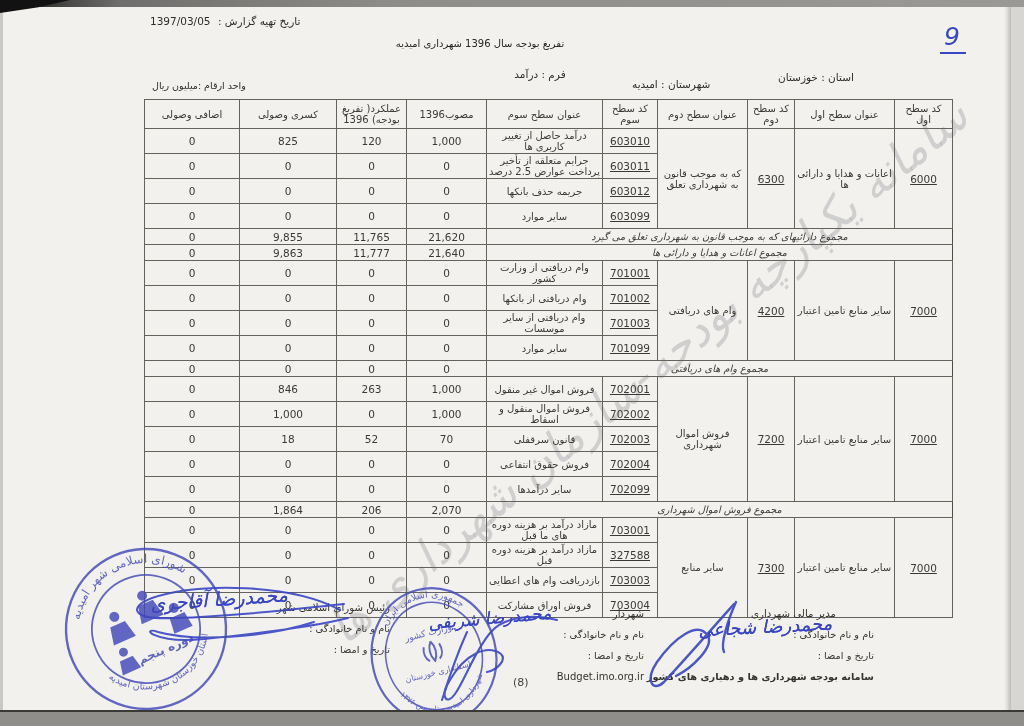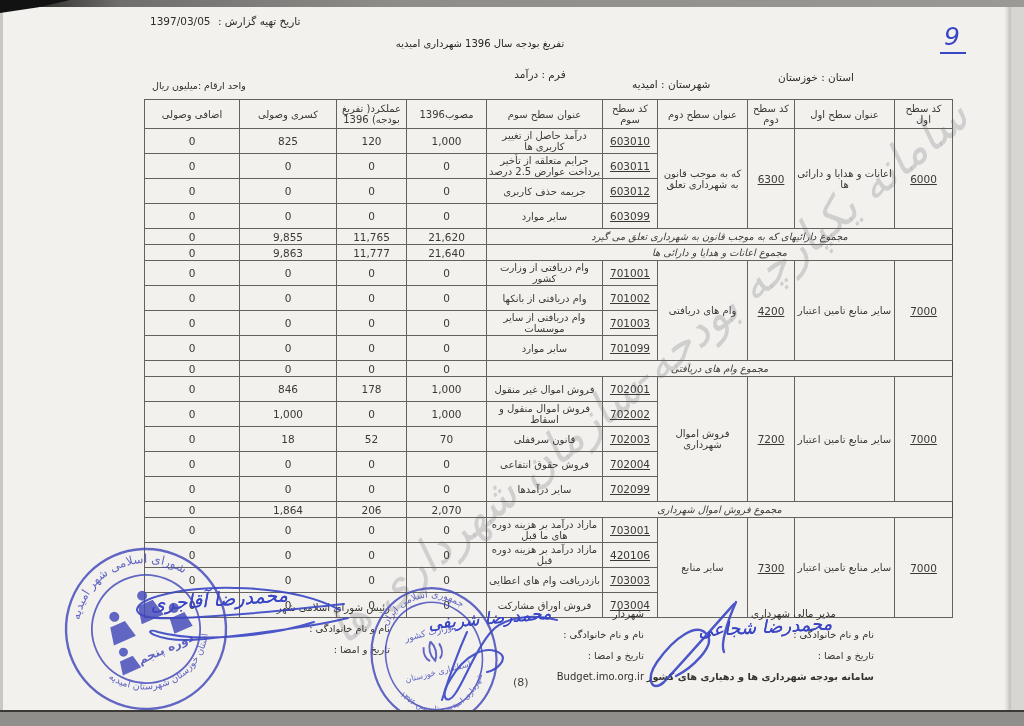--- a/index.html
+++ b/index.html
@@ -138,21 +138,21 @@
       <tr>
         <td class="code">603011</td>
         <td class="ttl">جرایم متعلقه از تأخیر پرداخت عوارض 2.5 درصد</td>
         <td class="num">0</td>
         <td class="num">0</td>
         <td class="num">0</td>
         <td class="num">0</td>
       </tr>
       <tr>
         <td class="code">603012</td>
-        <td class="ttl">جریمه حذف کاربری</td>
+        <td class="ttl">جریمه حذف بانکها</td>
         <td class="num">0</td>
         <td class="num">0</td>
         <td class="num">0</td>
         <td class="num">0</td>
       </tr>
       <tr>
         <td class="code">603099</td>
         <td class="ttl">سایر موارد</td>
         <td class="num">0</td>
         <td class="num">0</td>
@@ -217,21 +217,21 @@
         <td class="num">0</td>
       </tr>
       <tr>
         <td class="code" rowspan="5">7000</td>
         <td class="ttl" rowspan="5">سایر منابع تامین اعتبار</td>
         <td class="code" rowspan="5">7200</td>
         <td class="ttl" rowspan="5">فروش اموال شهرداری</td>
         <td class="code">702001</td>
         <td class="ttl">فروش اموال غیر منقول</td>
         <td class="num">1,000</td>
-        <td class="num">178</td>
+        <td class="num">263</td>
         <td class="num">846</td>
         <td class="num">0</td>
       </tr>
       <tr>
         <td class="code">702002</td>
         <td class="ttl">فروش اموال منقول و اسقاط</td>
         <td class="num">1,000</td>
         <td class="num">0</td>
         <td class="num">1,000</td>
         <td class="num">0</td>
@@ -273,21 +273,21 @@
         <td class="code" rowspan="4">7300</td>
         <td class="ttl" rowspan="4">سایر منابع</td>
         <td class="code">703001</td>
         <td class="ttl">مازاد درآمد بر هزینه دوره های ما قبل</td>
         <td class="num">0</td>
         <td class="num">0</td>
         <td class="num">0</td>
         <td class="num">0</td>
       </tr>
       <tr>
-        <td class="code">420106</td>
+        <td class="code">327588</td>
         <td class="ttl">مازاد درآمد بر هزینه دوره قبل</td>
         <td class="num">0</td>
         <td class="num">0</td>
         <td class="num">0</td>
         <td class="num">0</td>
       </tr>
       <tr>
         <td class="code">703003</td>
         <td class="ttl">بازدریافت وام های اعطایی</td>
         <td class="num">0</td>

